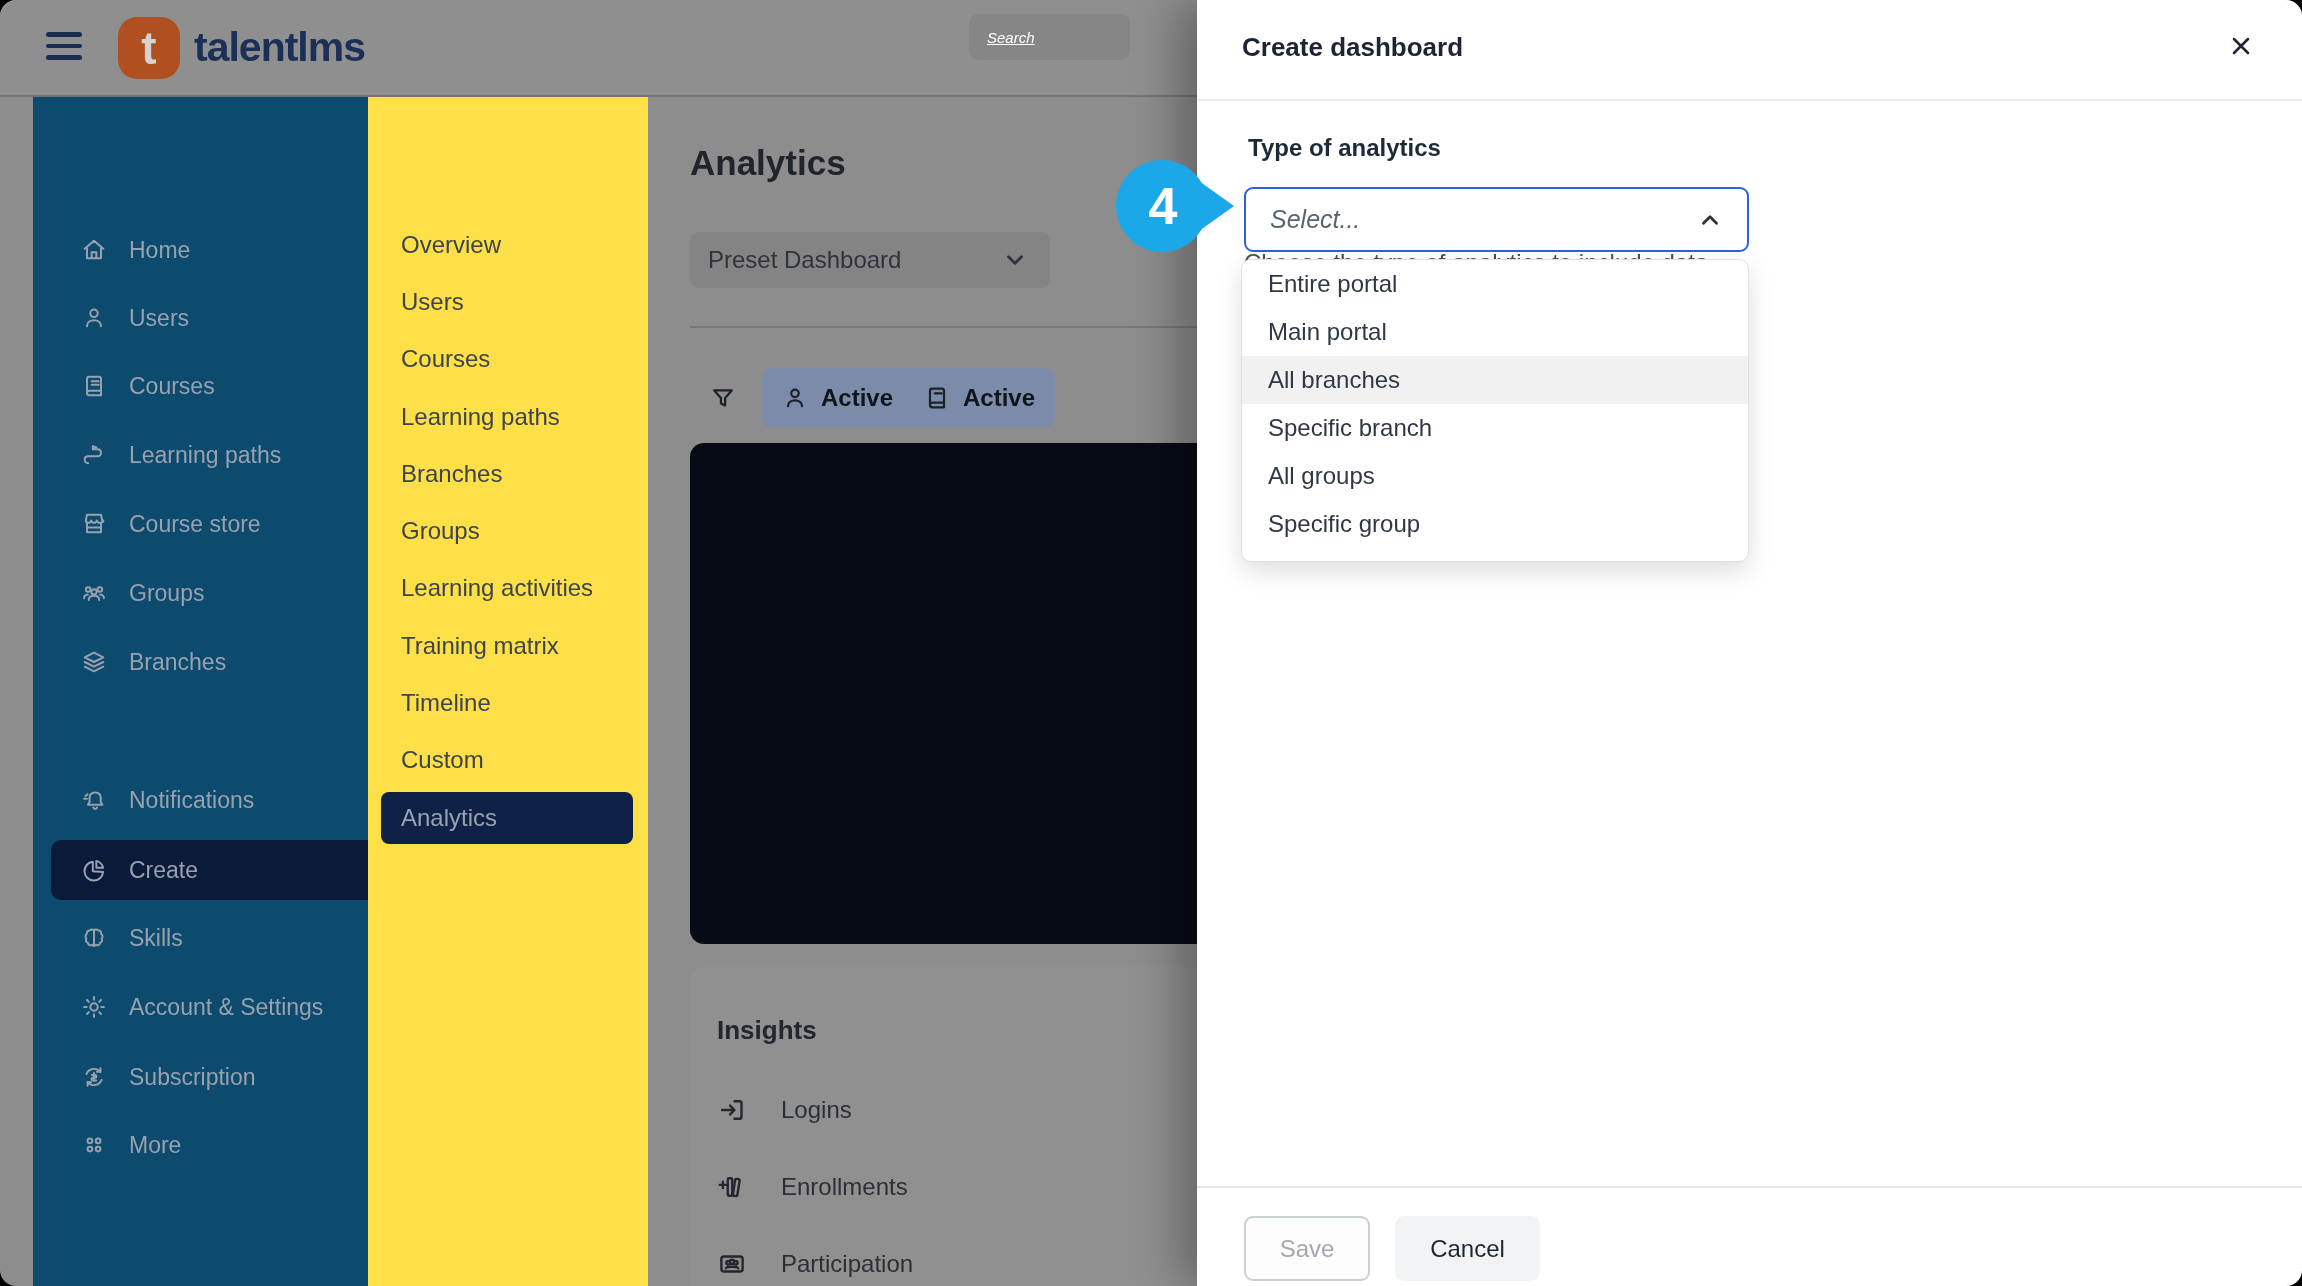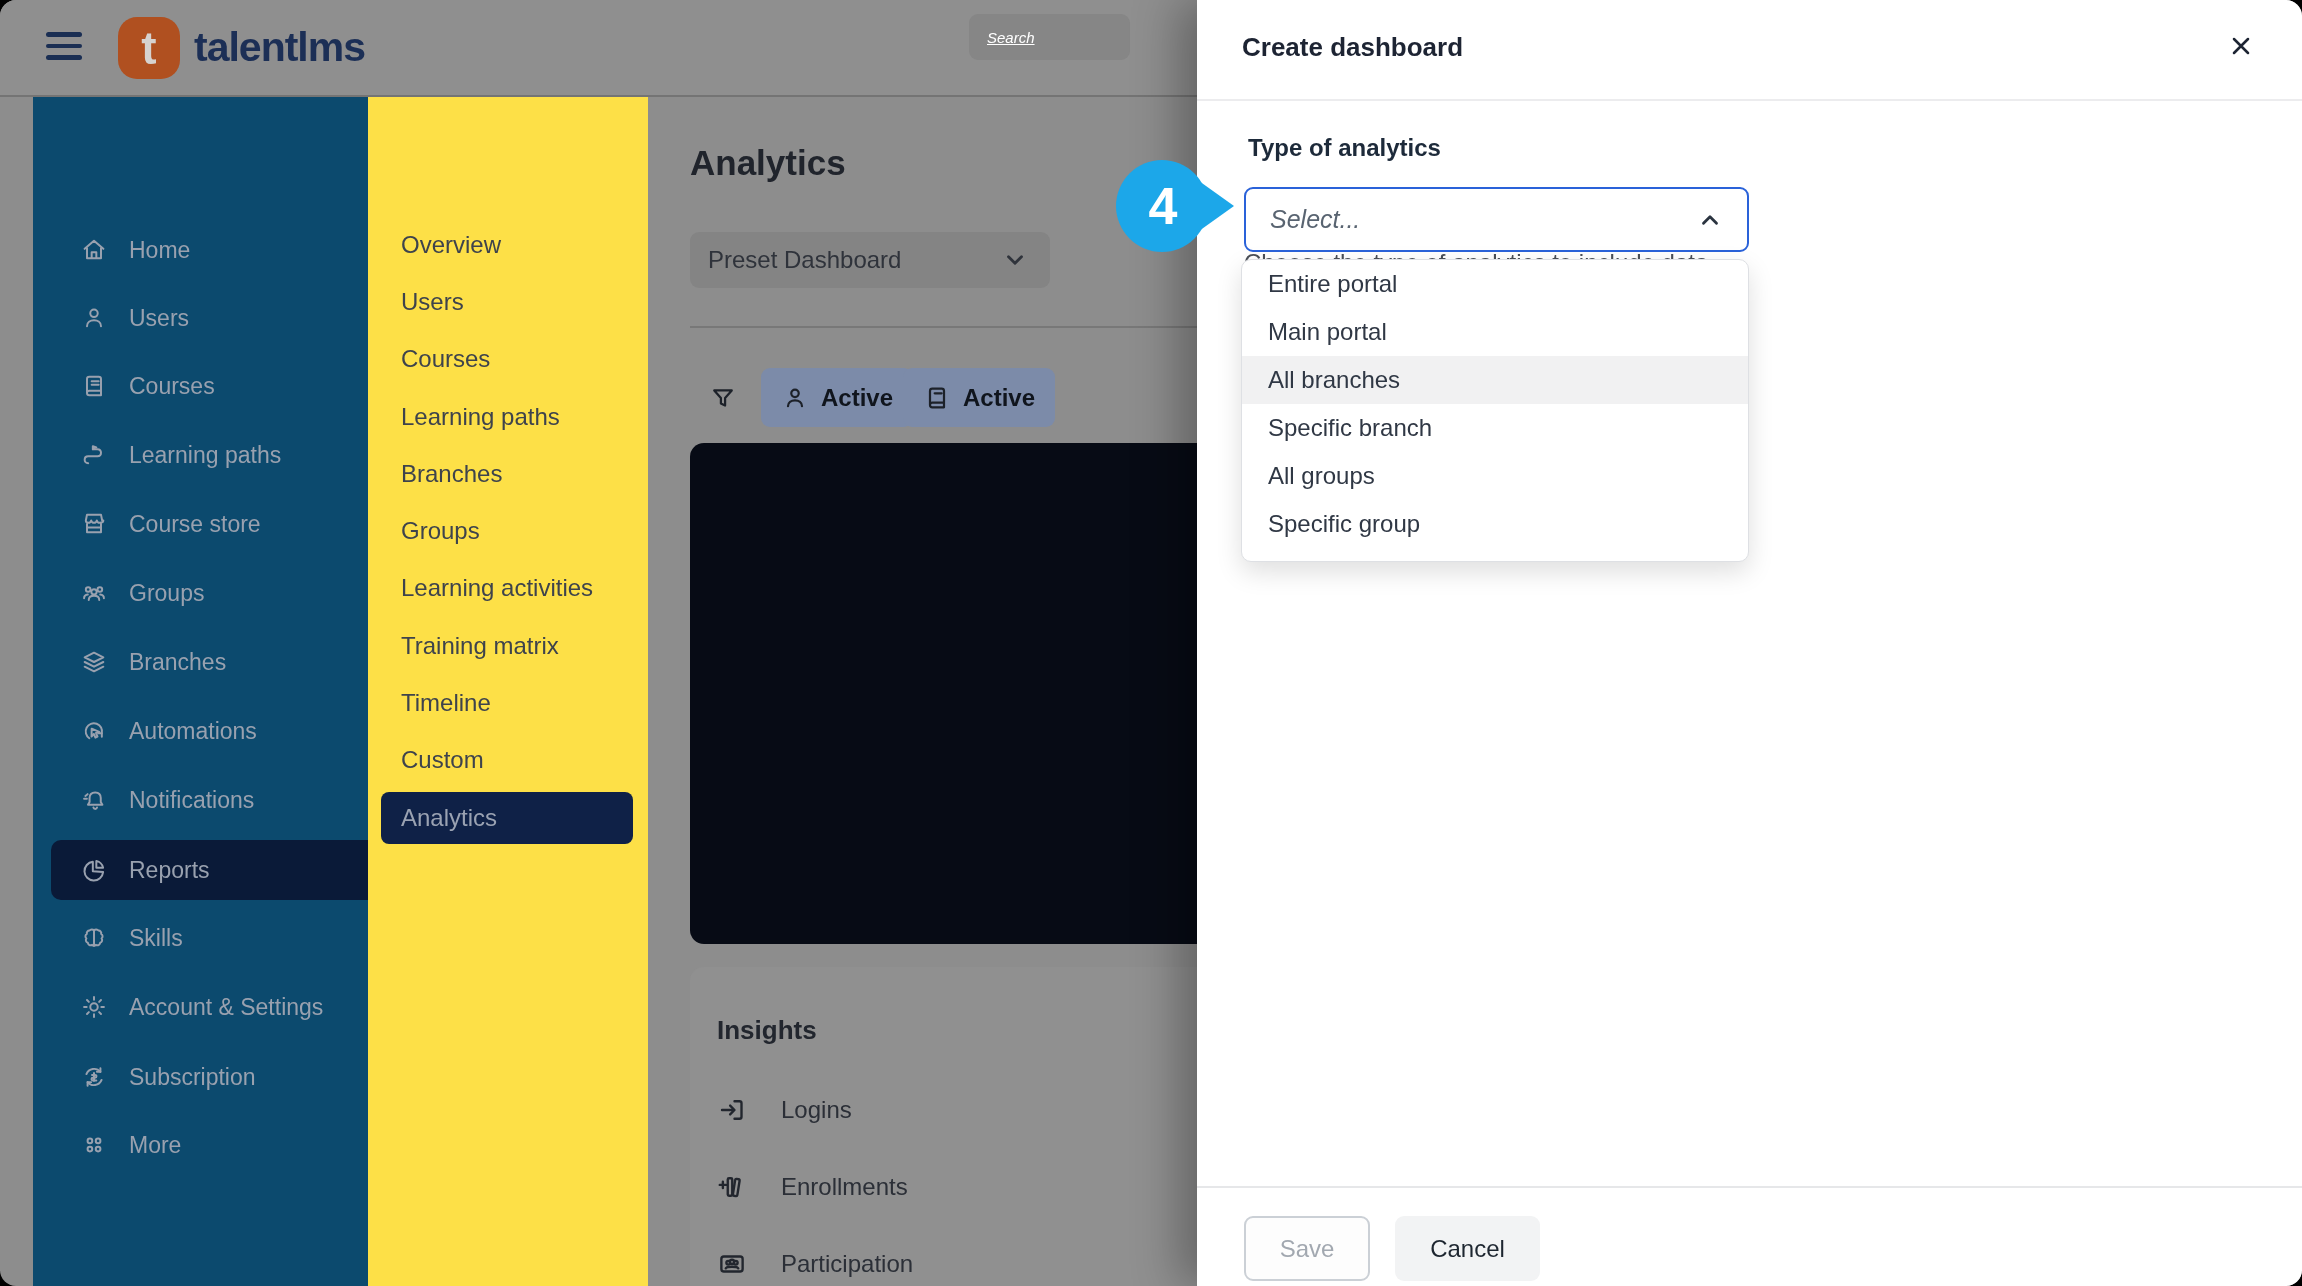--- a/index.html
+++ b/index.html
@@ -137,47 +137,37 @@
     </div>
     <div class="nav-item" style="top:537px">
       <span class="nav-ic">
           <svg viewBox="0 0 24 24">
             <path d="M12 4 20 8l-8 4-8-4 8-4Z"></path>
             <path d="m4 12 8 4 8-4M4 16l8 4 8-4"></path>
           </svg>
         </span>
       <span>Branches</span>
     </div>
-    <div class="nav-item" style="top:606px">
-      <span class="nav-ic">
-          <svg viewBox="0 0 24 24">
-            <path d="M18.7 14A7 7 0 1 0 8 18.2"></path>
-            <path d="M18.7 14v3M18.7 14h-3"></path>
-            <path d="m10 10 6.5 2.8-2.8.9 1.3 3.2-1.8.8-1.3-3.2-2 2.2L10 10Z"></path>
-          </svg>
-        </span>
-      <span>Automations</span>
-    </div>
     <div class="nav-item" style="top:675px">
       <span class="nav-ic">
           <svg viewBox="0 0 24 24">
             <path d="M13 5.5c-3 0-4.8 2-4.8 4.8v3.4L6.8 16h12.4l-1.4-2.3v-3.4c0-2.8-1.8-4.8-4.8-4.8Z"></path>
             <path d="M11.5 18.5a1.6 1.6 0 0 0 3.1 0M6.5 7 4.6 8.5M5.9 11H3.5"></path>
           </svg>
         </span>
       <span>Notifications</span>
     </div>
     <div class="nav-item active" style="top:745px">
       <span class="nav-ic">
           <svg viewBox="0 0 24 24">
             <path d="M11 5a8 8 0 1 0 8.8 8.8L11 13V5Z"></path>
             <path d="M14 4.2A8 8 0 0 1 19.8 10H14V4.2Z"></path>
           </svg>
         </span>
-      <span>Reports</span>
+      <span>Create</span>
     </div>
     <div class="nav-item" style="top:813px">
       <span class="nav-ic">
           <svg viewBox="0 0 24 24">
             <path d="M12 5.5C11 4.3 9 4.4 8.2 5.6 6.6 5.5 5.4 7 5.9 8.5 4.4 9.2 4.2 11.4 5.5 12.4c-1 1.3-.4 3.3 1.2 3.7.1 1.8 2.2 2.8 3.7 1.8.5.6 1 .9 1.6.9M12 5.5c1-1.2 3-1.1 3.8.1 1.6-.1 2.8 1.4 2.3 2.9 1.5.7 1.7 2.9.4 3.9 1 1.3.4 3.3-1.2 3.7-.1 1.8-2.2 2.8-3.7 1.8-.5.6-1 .9-1.6.9V5.5Z"></path>
           </svg>
         </span>
       <span>Skills</span>
     </div>
     <div class="nav-item" style="top:882px">

